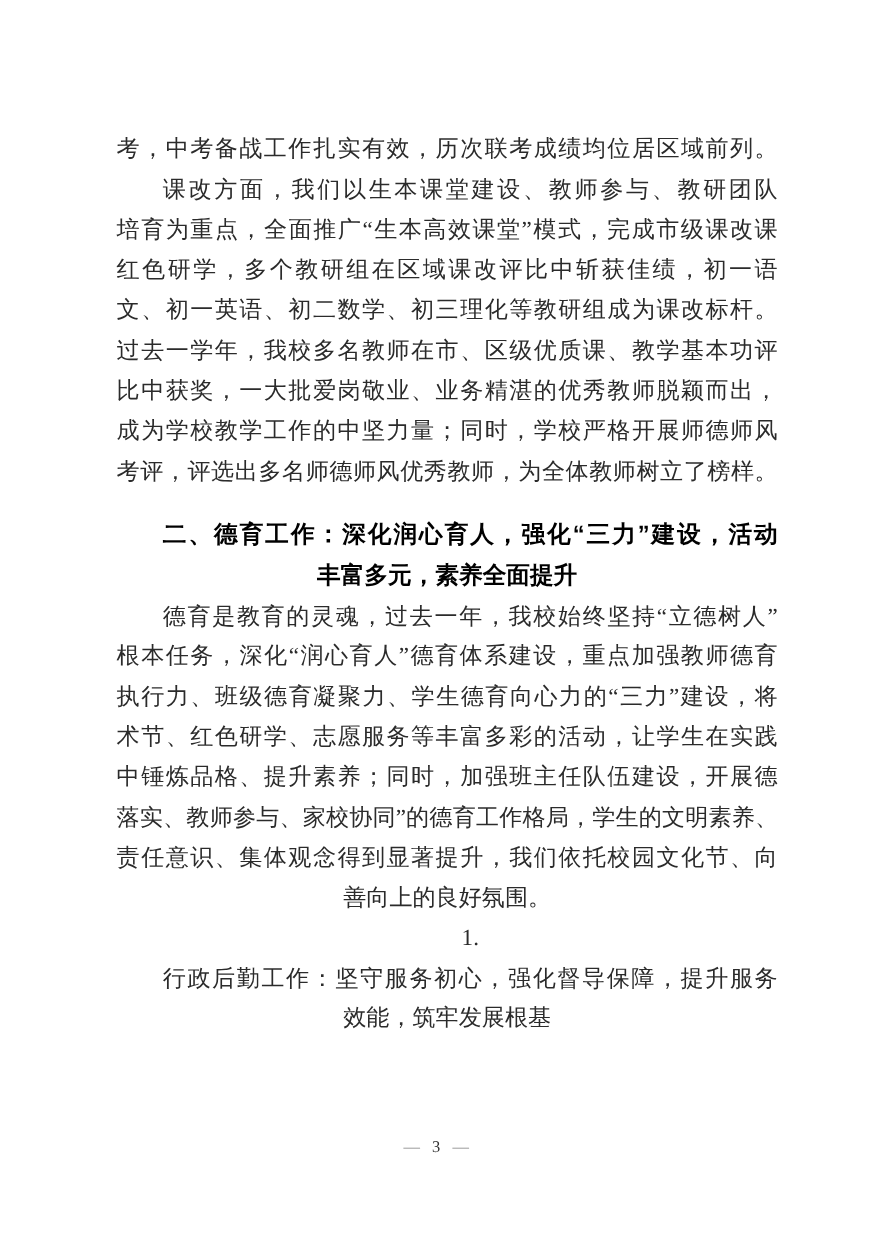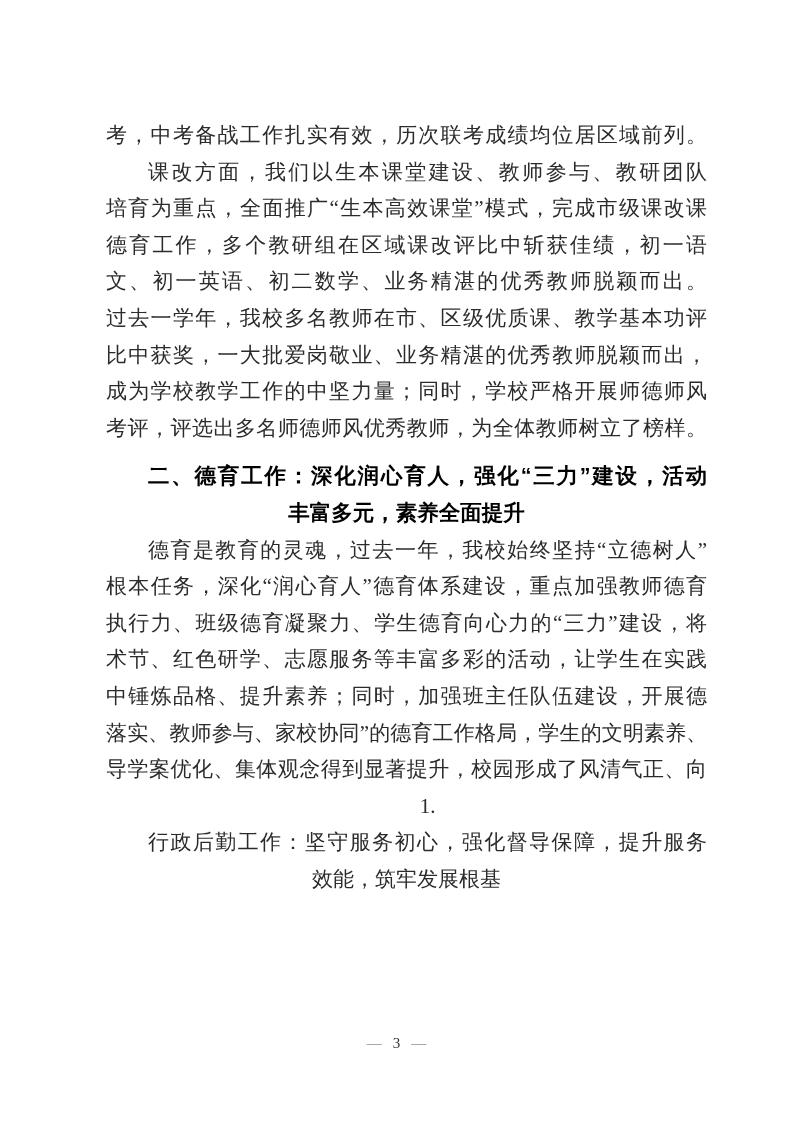--- a/index.html
+++ b/index.html
@@ -44,21 +44,21 @@
   }
   
   .hd {
     font-family: "Liberation Sans", "DejaVu Sans", sans-serif;
     font-weight: 700;
     color: #000000;
     font-size: 21.5px;
   }
   
   .sp {
-    margin-top: 12px;
+    margin-top: 22px;
   }
   .footer {
     position: absolute;
     top: 1033px;
     left: 0;
     width: 793px;
     text-align: center;
     font-size: 15px;
     line-height: 20px;
   }
@@ -73,35 +73,36 @@
   }
 </style>
 </head>
 <body>
 
 <div class="page">
   <div class="content">
     <div class="line j">考，中考备战工作扎实有效，历次联考成绩均位居区域前列。</div>
     <div class="line j ind">课改方面，我们以生本课堂建设、教师参与、教研团队</div>
     <div class="line j">培育为重点，全面推广“生本高效课堂”模式，完成市级课改课</div>
-    <div class="line j">德育工作，多个教研组在区域课改评比中斩获佳绩，初一语</div>
-    <div class="line j">文、初一英语、初二数学、业务精湛的优秀教师脱颖而出。</div>
+    <div class="line j">红色研学，多个教研组在区域课改评比中斩获佳绩，初一语</div>
+    <div class="line j">文、初一英语、初二数学、初三理化等教研组成为课改标杆。</div>
     <div class="line j">过去一学年，我校多名教师在市、区级优质课、教学基本功评</div>
     <div class="line j">比中获奖，一大批爱岗敬业、业务精湛的优秀教师脱颖而出，</div>
     <div class="line j">成为学校教学工作的中坚力量；同时，学校严格开展师德师风</div>
     <div class="line j">考评，评选出多名师德师风优秀教师，为全体教师树立了榜样。</div>
     <div class="line hd j ind sp">二、德育工作：深化润心育人，强化“三力”建设，活动</div>
     <div class="line hd">丰富多元，素养全面提升</div>
     <div class="line j ind">德育是教育的灵魂，过去一年，我校始终坚持“立德树人”</div>
     <div class="line j">根本任务，深化“润心育人”德育体系建设，重点加强教师德育</div>
     <div class="line j">执行力、班级德育凝聚力、学生德育向心力的“三力”建设，将</div>
     <div class="line j">术节、红色研学、志愿服务等丰富多彩的活动，让学生在实践</div>
     <div class="line j">中锤炼品格、提升素养；同时，加强班主任队伍建设，开展德</div>
     <div class="line j tight">落实、教师参与、家校协同”的德育工作格局，学生的文明素养、</div>
-    <div class="line j">导学案优化、集体观念得到显著提升，校园形成了风清气正、向</div>
+    <div class="line j">责任意识、集体观念得到显著提升，我们依托校园文化节、向</div>
+    <div class="line">善向上的良好氛围。</div>
     <div class="line ind">1.</div>
     <div class="line j ind">行政后勤工作：坚守服务初心，强化督导保障，提升服务</div>
     <div class="line">效能，筑牢发展根基</div>
   </div>
 
   <div class="footer">
     <span class="dash">—</span><span class="pnum">3</span><span class="dash">—</span>
   </div>
 </div>
 

